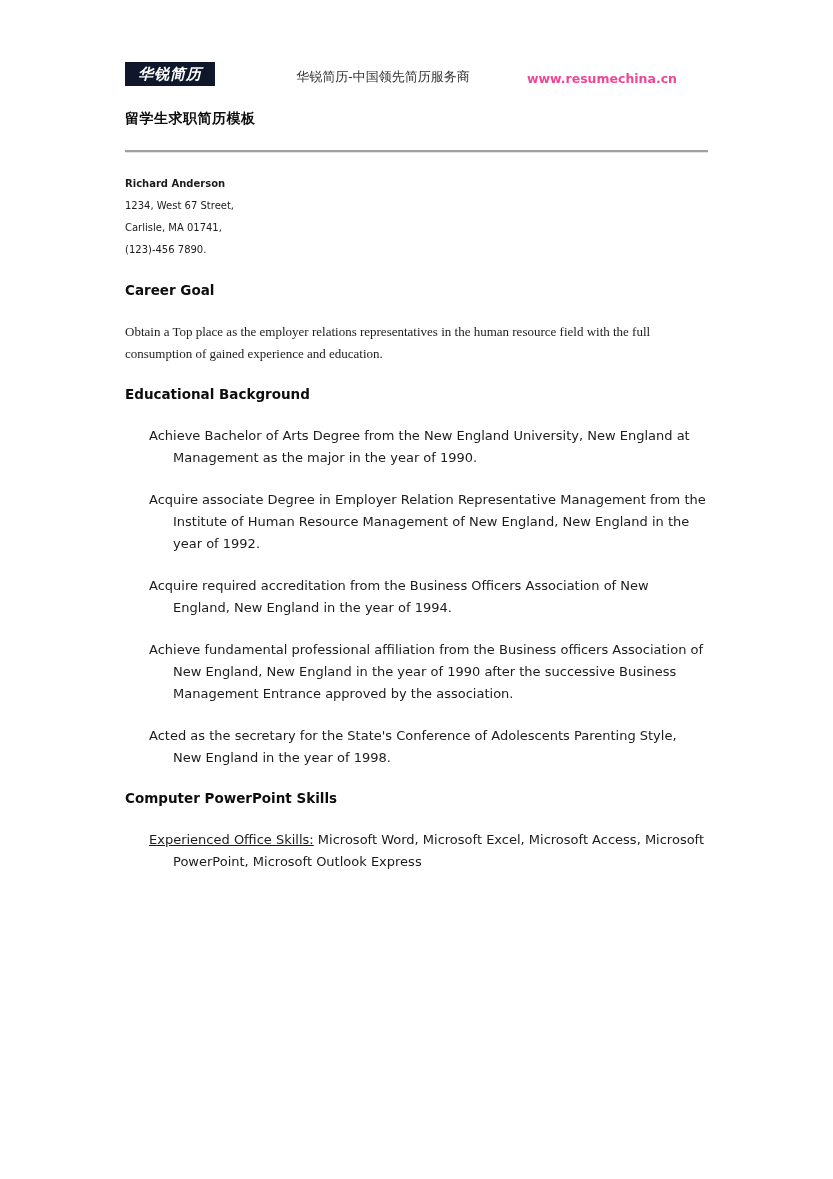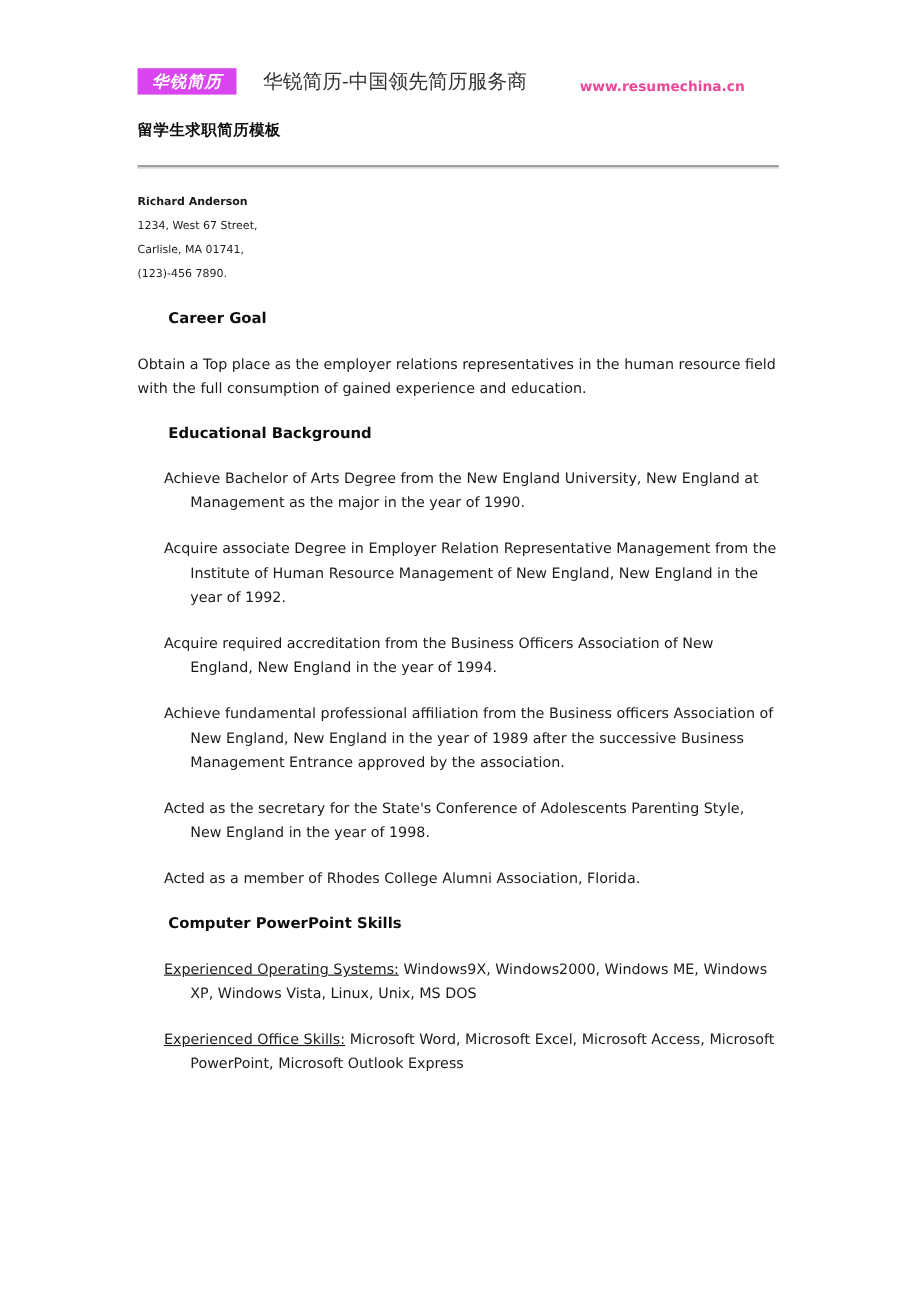--- a/index.html
+++ b/index.html
@@ -34,25 +34,25 @@
     color: #ffffff;
     font-family: "DejaVu Serif", "Liberation Serif", serif;
     font-style: italic;
     font-weight: bold;
     font-size: 15px;
     letter-spacing: 1px;
     flex: 0 0 auto;
   }
   .tagline {
     font-family: "DejaVu Serif", "Liberation Serif", serif;
-    font-size: 18px;
+    font-size: 13px;
     color: #333333;
     padding-left: 24px;
     flex: 1 1 auto;
-    text-align: left;
+    text-align: center;
     white-space: nowrap;
   }
   .website {
     font-size: 12.5px;
     font-weight: bold;
     color: #ec4899;
     padding-right: 31px;
     white-space: nowrap;
     flex: 0 0 auto;
   }
@@ -79,45 +79,45 @@
   }
   .contact .name { font-weight: bold; }
 
   h2.section-heading {
     margin-top: 20px;
     margin-bottom: 22px;
     font-size: 13.5px;
     font-weight: bold;
     color: #0d0d0d;
     line-height: 18px;
-    margin-left: 28px;
   }
   .para {
     font-size: 13px;
     line-height: 22px;
     margin-bottom: 20px;
+    font-family: Liberation Serif, serif;
   }
   .item {
     font-size: 13px;
     line-height: 22px;
     margin-bottom: 20px;
     padding-left: 48px;
     text-indent: -24px;
   }
   .skill-label {
     text-decoration: underline;
   }
 </style>
 </head>
 <body>
 
 <div class="page-content">
 
   <div class="header-row">
-    <div class="logo" style="background: #d946ef;">华锐简历</div>
+    <div class="logo" style="background: #0f172a;">华锐简历</div>
     <div class="tagline">华锐简历-中国领先简历服务商</div>
     <div class="website">www.resumechina.cn</div>
   </div>
 
   <h1 class="doc-title">留学生求职简历模板</h1>
 
   <div class="divider" style="background: rgb(160, 160, 160);"></div>
 
   <div class="contact">
     <div class="name">Richard Anderson</div>
@@ -132,24 +132,22 @@
   </section>
 
   <section>
     <h2 class="section-heading">Educational Background</h2>
     <p class="item">Achieve Bachelor of Arts Degree from the New England University, New England at Management as the major in the year of 1990.</p>
     <p class="item">Acquire associate Degree in Employer Relation Representative Management from the Institute of Human Resource Management of New England, New England in the year of 1992.</p>
     <p class="item">Acquire required accreditation from the Business Officers Association of New England, New England in the year of 1994.</p>
   </section>
 
   <section>
-    <p class="item">Achieve fundamental professional affiliation from the Business officers Association of New England, New England in the year of 1989 after the successive Business Management Entrance approved by the association.</p>
+    <p class="item">Achieve fundamental professional affiliation from the Business officers Association of New England, New England in the year of 1990 after the successive Business Management Entrance approved by the association.</p>
     <p class="item">Acted as the secretary for the State's Conference of Adolescents Parenting Style, New England in the year of 1998.</p>
-    <p class="item">Acted as a member of Rhodes College Alumni Association, Florida.</p>
   </section>
 
   <section>
     <h2 class="section-heading">Computer PowerPoint Skills</h2>
-    <p class="item"><span class="skill-label">Experienced Operating Systems:</span><span> Windows9X, Windows2000, Windows ME, Windows XP, Windows Vista, Linux, Unix, MS DOS</span></p>
     <p class="item"><span class="skill-label">Experienced Office Skills:</span><span> Microsoft Word, Microsoft Excel, Microsoft Access, Microsoft PowerPoint, Microsoft Outlook Express</span></p>
   </section>
 
 </div>
 
 </body></html>

